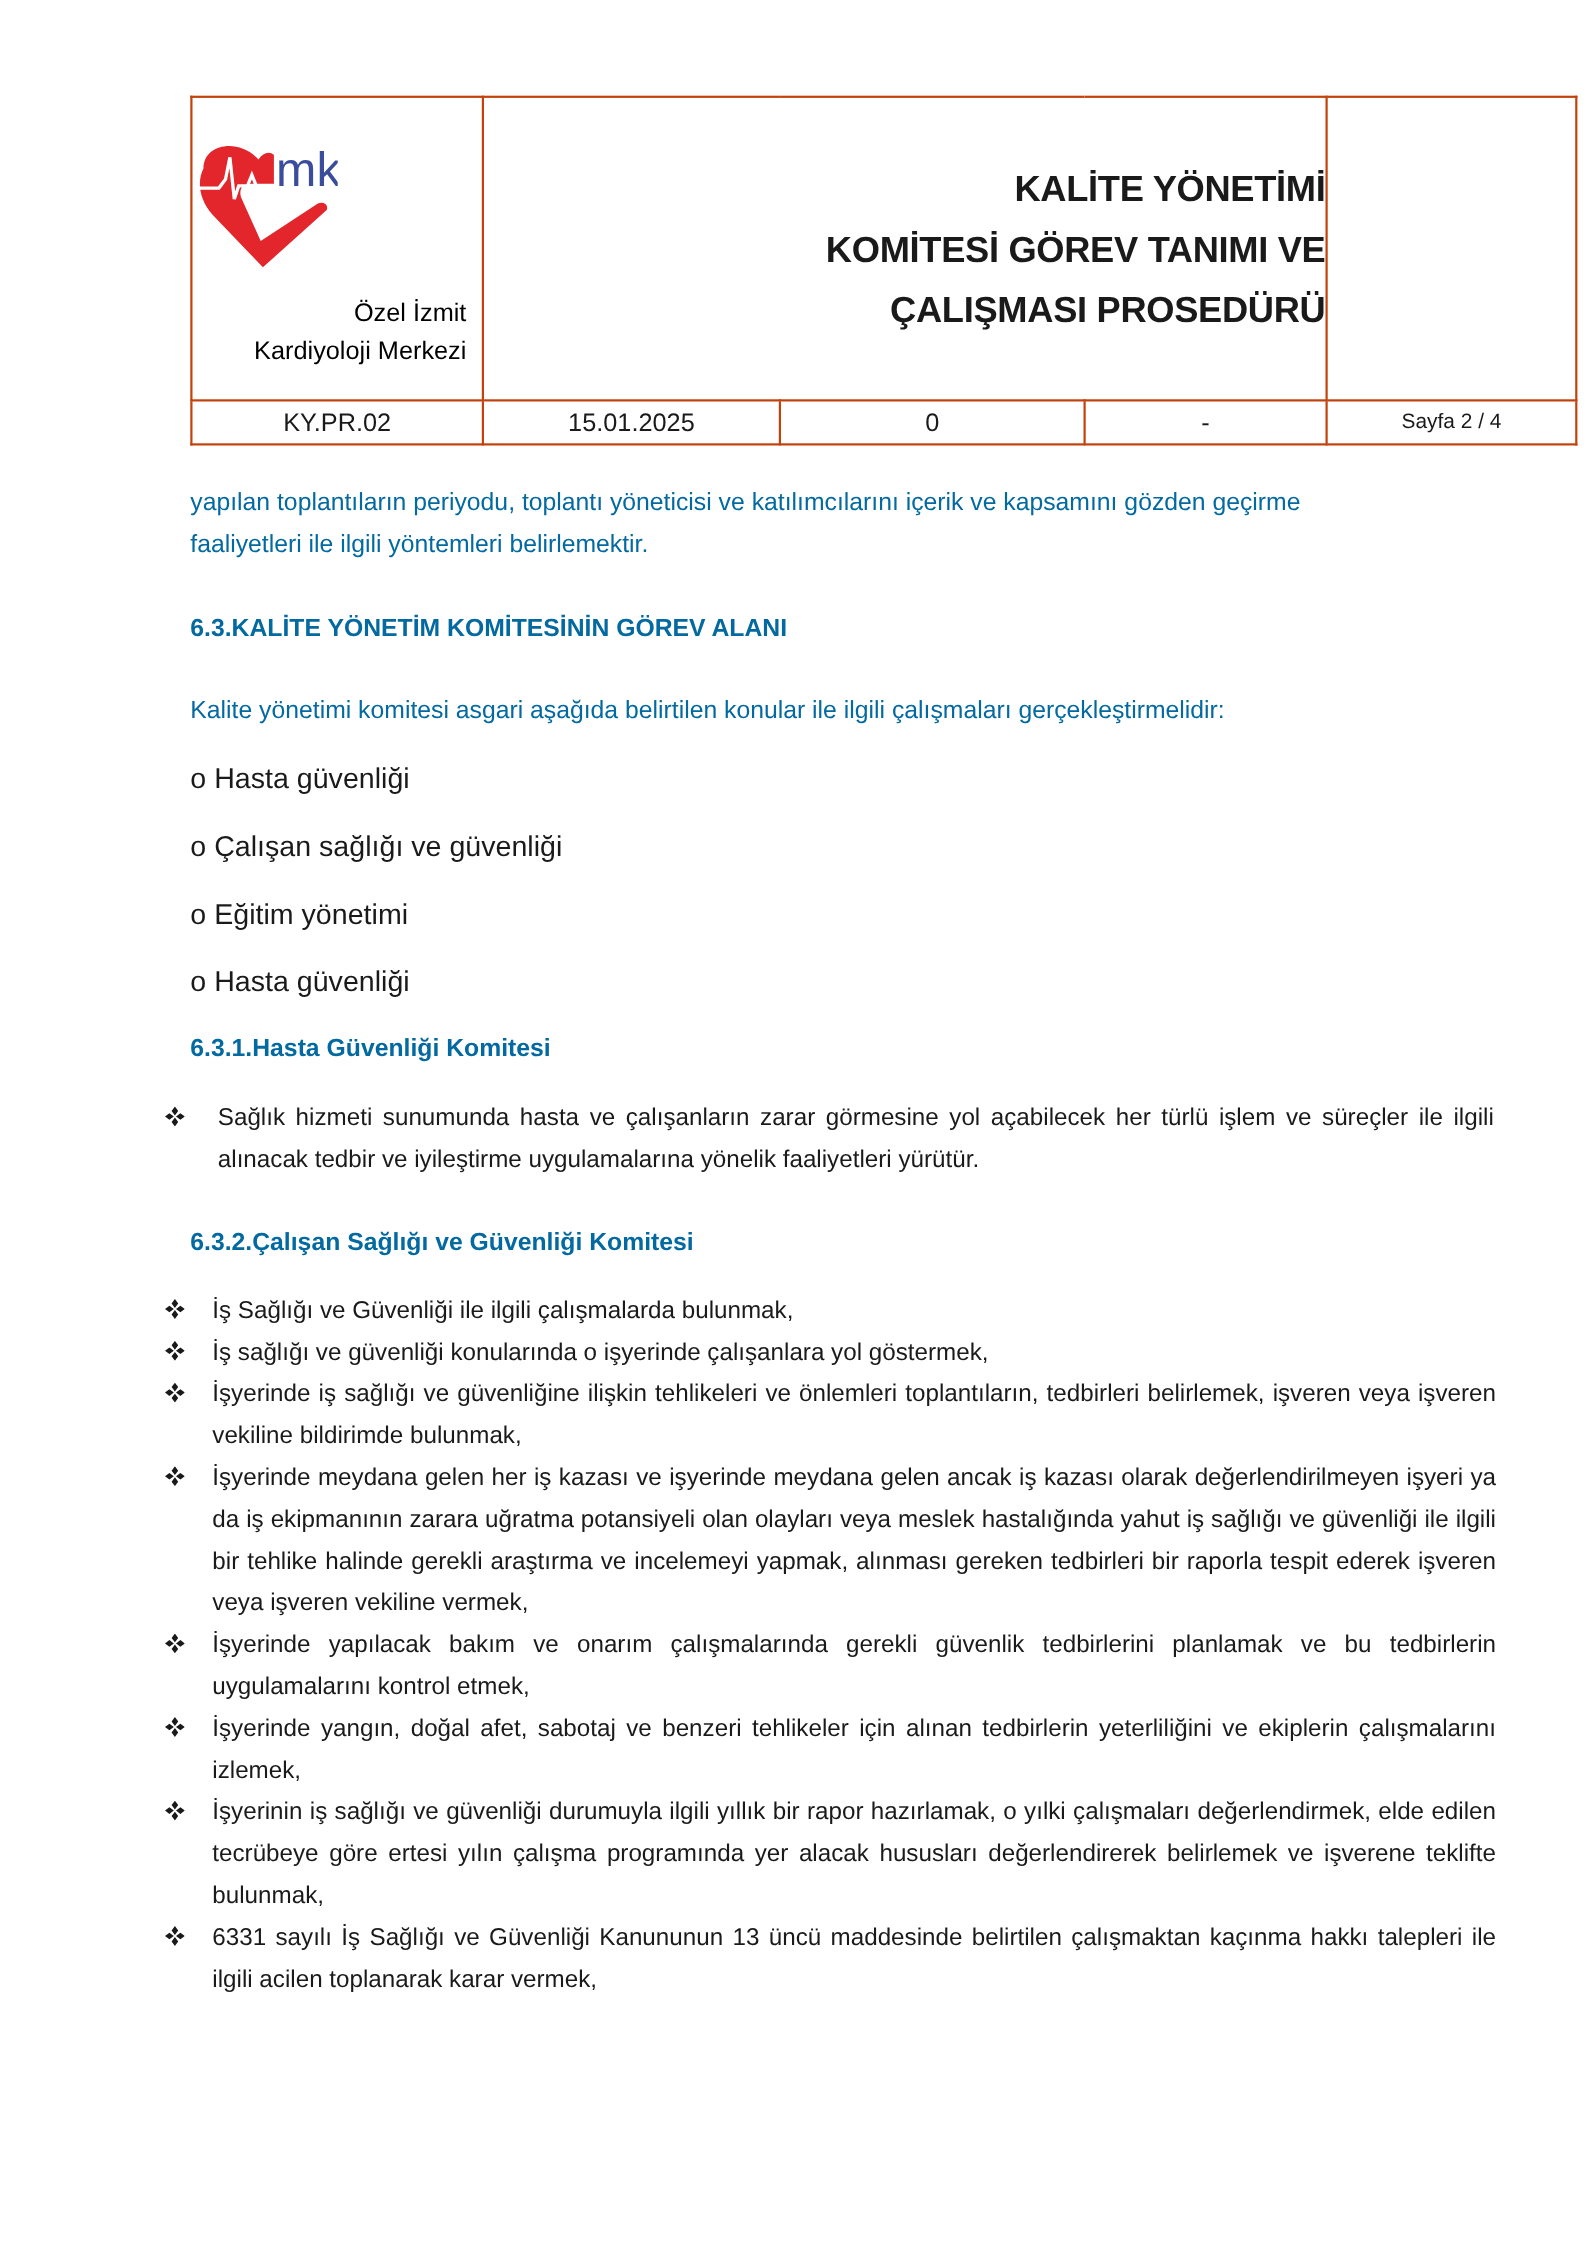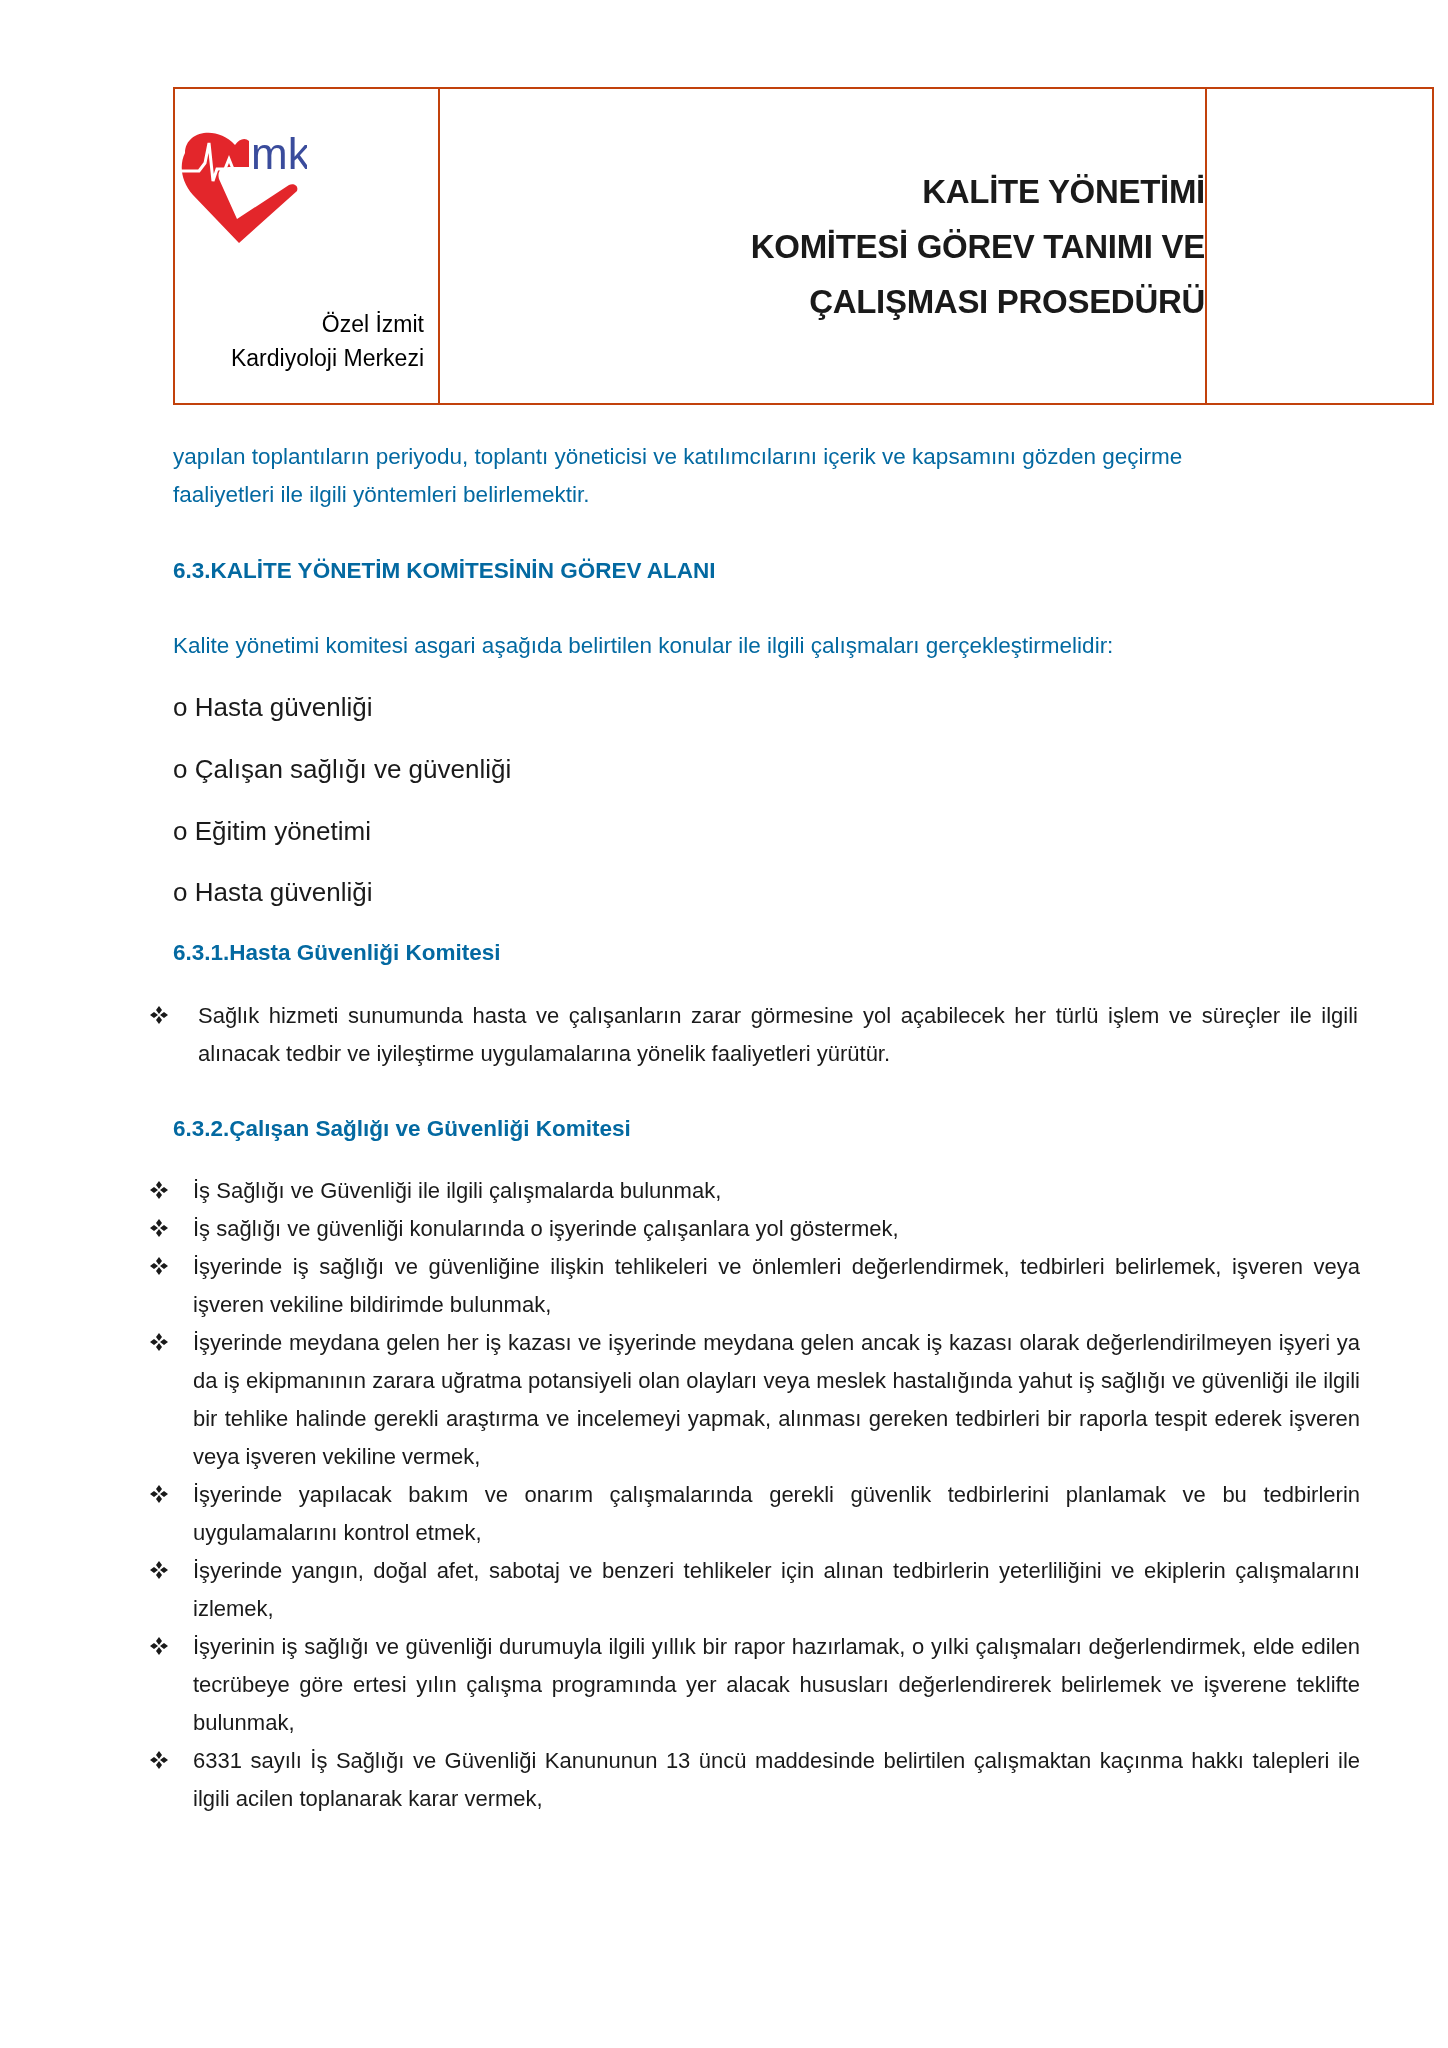--- a/index.html
+++ b/index.html
@@ -66,20 +66,27 @@
           <span>Kardiyoloji Merkezi</span>
         </div>
       </td>
       <td class="title-cell" colspan="3">
         <span>KALİTE YÖNETİMİ</span>
         <span>KOMİTESİ GÖREV TANIMI VE</span>
         <span>ÇALIŞMASI PROSEDÜRÜ</span>
       </td>
       <td></td>
     </tr>
+    <tr class="row-vals">
+      <td class="val">KY.PR.02</td>
+      <td class="val">15.01.2025</td>
+      <td class="val">0</td>
+      <td class="val">-</td>
+      <td class="val small">Sayfa 2 / 4</td>
+    </tr>
   </tbody>
     </table>
 </div>
 
 <div class="txt" style="left:173px; top:438px;">yapılan toplantıların periyodu, toplantı yöneticisi ve katılımcılarını içerik ve kapsamını gözden geçirme</div>
 <div class="txt" style="left:173px; top:476px;">faaliyetleri ile ilgili yöntemleri belirlemektir.</div>
 
 <div class="txt heading" style="left:173px; top:552px;">6.3.KALİTE YÖNETİM KOMİTESİNİN GÖREV ALANI</div>
 
 <div class="txt" style="left:173px; top:627px;">Kalite yönetimi komitesi asgari aşağıda belirtilen konular ile ilgili çalışmaları gerçekleştirmelidir:</div>
@@ -111,21 +118,21 @@
   <svg class="bullet-icon" viewBox="0 0 18 18">
     <path d="M9 0 L12 4 L9 8 L6 4 Z M9 10 L12 14 L9 18 L6 14 Z M0 9 L4 6 L8 9 L4 12 Z M10 9 L14 6 L18 9 L14 12 Z" fill="#1a1a1a"></path>
   </svg>
   <div class="bullet-text">İş sağlığı ve güvenliği konularında o işyerinde çalışanlara yol göstermek,</div>
 </div>
 
 <div class="bullet-row" style="top:1248px; height:76px;">
   <svg class="bullet-icon" viewBox="0 0 18 18">
     <path d="M9 0 L12 4 L9 8 L6 4 Z M9 10 L12 14 L9 18 L6 14 Z M0 9 L4 6 L8 9 L4 12 Z M10 9 L14 6 L18 9 L14 12 Z" fill="#1a1a1a"></path>
   </svg>
-  <div class="bullet-text">İşyerinde iş sağlığı ve güvenliğine ilişkin tehlikeleri ve önlemleri değerlendirmek, tedbirleri belirlemek, işveren veya işveren vekiline bildirimde bulunmak,</div>
+  <div class="bullet-text">İşyerinde iş sağlığı ve güvenliğine ilişkin tehlikeleri ve önlemleri toplantıların, tedbirleri belirlemek, işveren veya işveren vekiline bildirimde bulunmak,</div>
 </div>
 
 <div class="bullet-row" style="top:1324px; height:152px;">
   <svg class="bullet-icon" viewBox="0 0 18 18">
     <path d="M9 0 L12 4 L9 8 L6 4 Z M9 10 L12 14 L9 18 L6 14 Z M0 9 L4 6 L8 9 L4 12 Z M10 9 L14 6 L18 9 L14 12 Z" fill="#1a1a1a"></path>
   </svg>
   <div class="bullet-text">İşyerinde meydana gelen her iş kazası ve işyerinde meydana gelen ancak iş kazası olarak değerlendirilmeyen işyeri ya da iş ekipmanının zarara uğratma potansiyeli olan olayları veya meslek hastalığında yahut iş sağlığı ve güvenliği ile ilgili bir tehlike halinde gerekli araştırma ve incelemeyi yapmak, alınması gereken tedbirleri bir raporla tespit ederek işveren veya işveren vekiline vermek,</div>
 </div>
 
 <div class="bullet-row" style="top:1476px; height:76px;">

